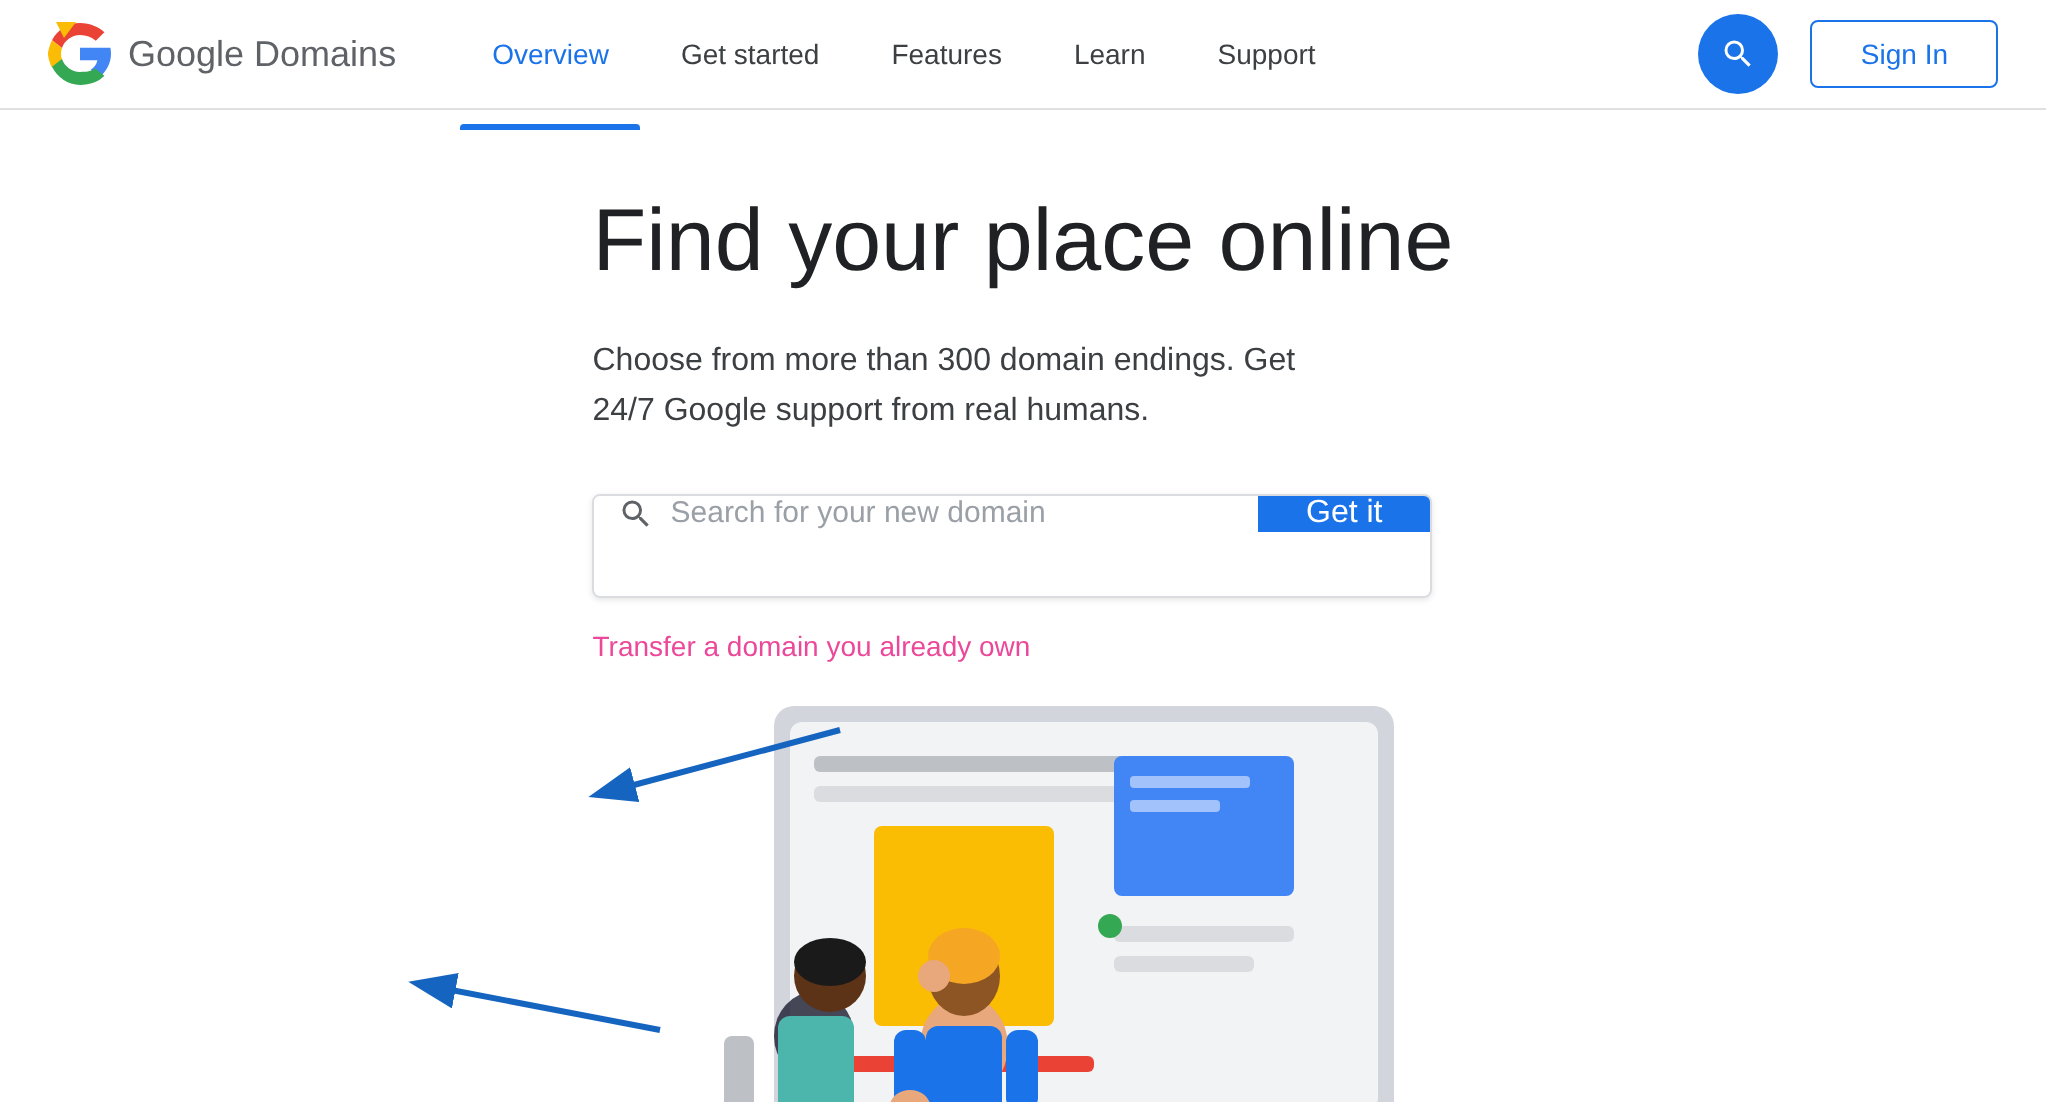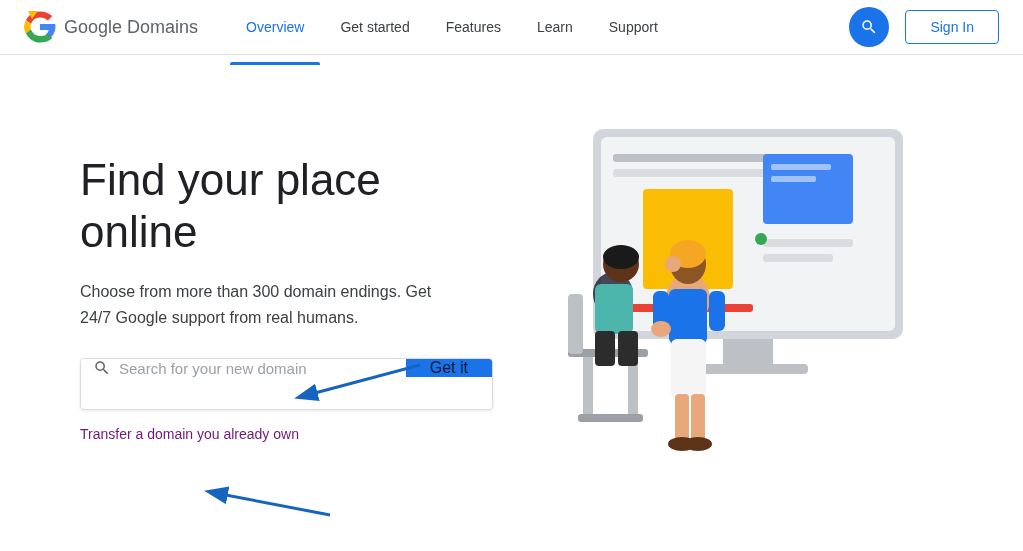--- a/index.html
+++ b/index.html
@@ -111,20 +111,21 @@
       cursor: pointer;
     }
 
     
     .main {
       display: flex;
       align-items: center;
       padding: 40px 80px 40px 80px;
       height: calc(551px - 64px);
       position: relative;
+      flex-direction: column;
     }
 
     .left-content {
       flex: 1;
       max-width: 480px;
     }
 
     .headline {
       font-size: 44px;
       font-weight: 400;
@@ -179,34 +180,34 @@
       width: 100%;
     }
 
     .domain-input::placeholder {
       color: #9aa0a6;
     }
 
     .get-it-btn {
       padding: 0 24px;
       background: #1a73e8;
-      color: #0f172a;
+      color: #ffffff;
       border: none;
       font-size: 16px;
       font-weight: 500;
       cursor: pointer;
       white-space: nowrap;
       margin-left: 20px;
     }
 
     .transfer-link {
       display: inline-block;
       margin-top: 16px;
       font-size: 14px;
-      color: #701a75;
+      color: #ec4899;
       cursor: pointer;
       text-decoration: none;
     }
 
     
     .arrows-container {
       position: absolute;
       top: 0;
       left: 0;
       width: 100%;

